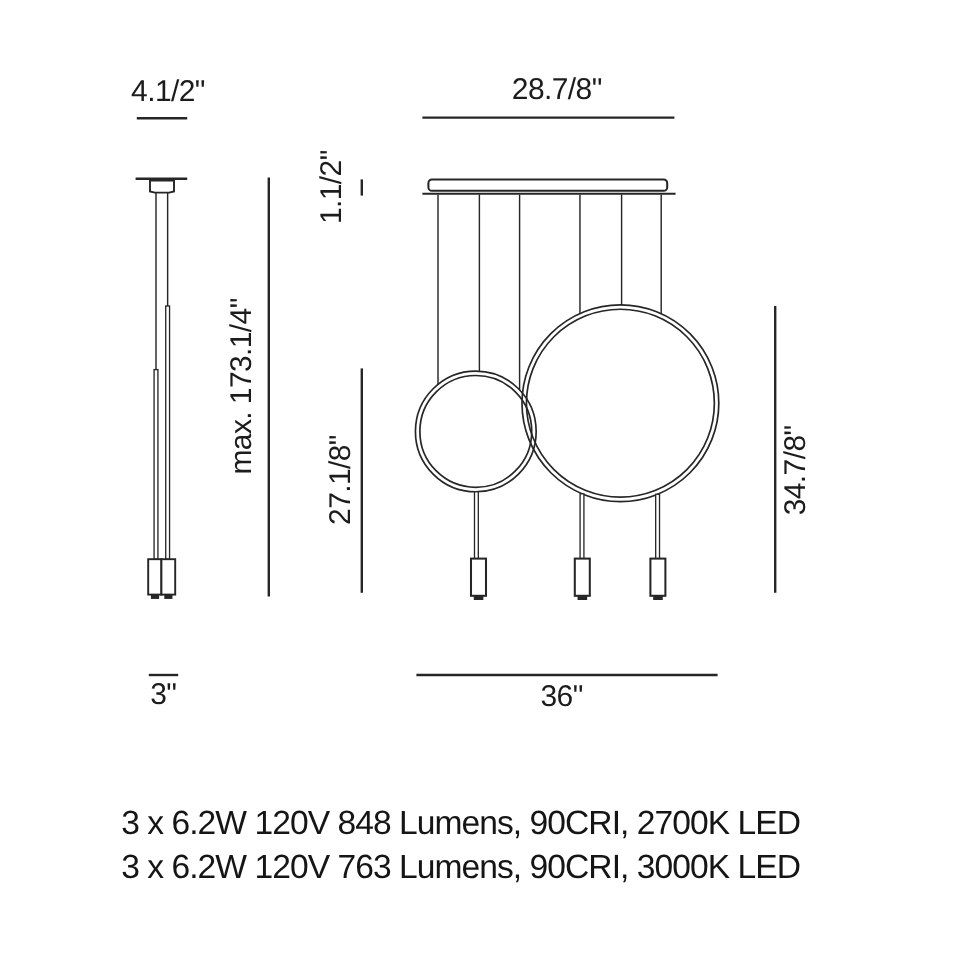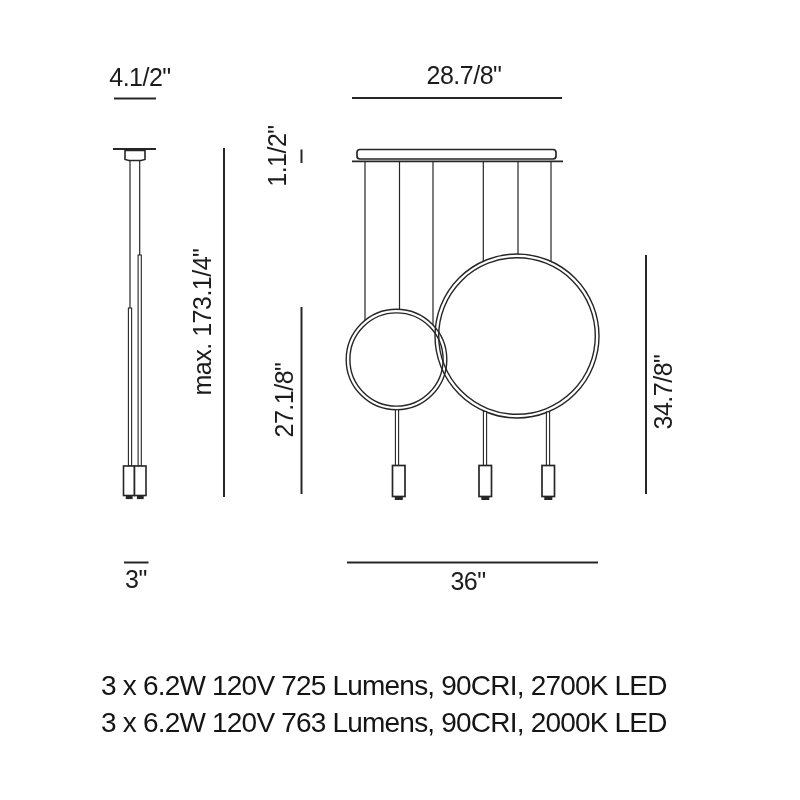--- a/index.html
+++ b/index.html
@@ -117,17 +117,17 @@
 
   <span class="dim-label rot" style="left:277px; top:156px;">1.1/2"</span>
 
   <span class="dim-label rot" style="left:284px; top:400px;">27.1/8"</span>
 
   <span class="dim-label rot" style="left:663px; top:392px;">34.7/8"</span>
 
   <span class="dim-label" style="left:468px; top:581px;">36"</span>
 
   <div class="spec-block">
-    <div>3 x 6.2W 120V 725 Lumens, 90CRI, 2700K LED</div>
-    <div>3 x 6.2W 120V 763 Lumens, 90CRI, 2000K LED</div>
+    <div>3 x 6.2W 120V 848 Lumens, 90CRI, 2700K LED</div>
+    <div>3 x 6.2W 120V 763 Lumens, 90CRI, 3000K LED</div>
   </div>
 
 </div>
 
 </body></html>

